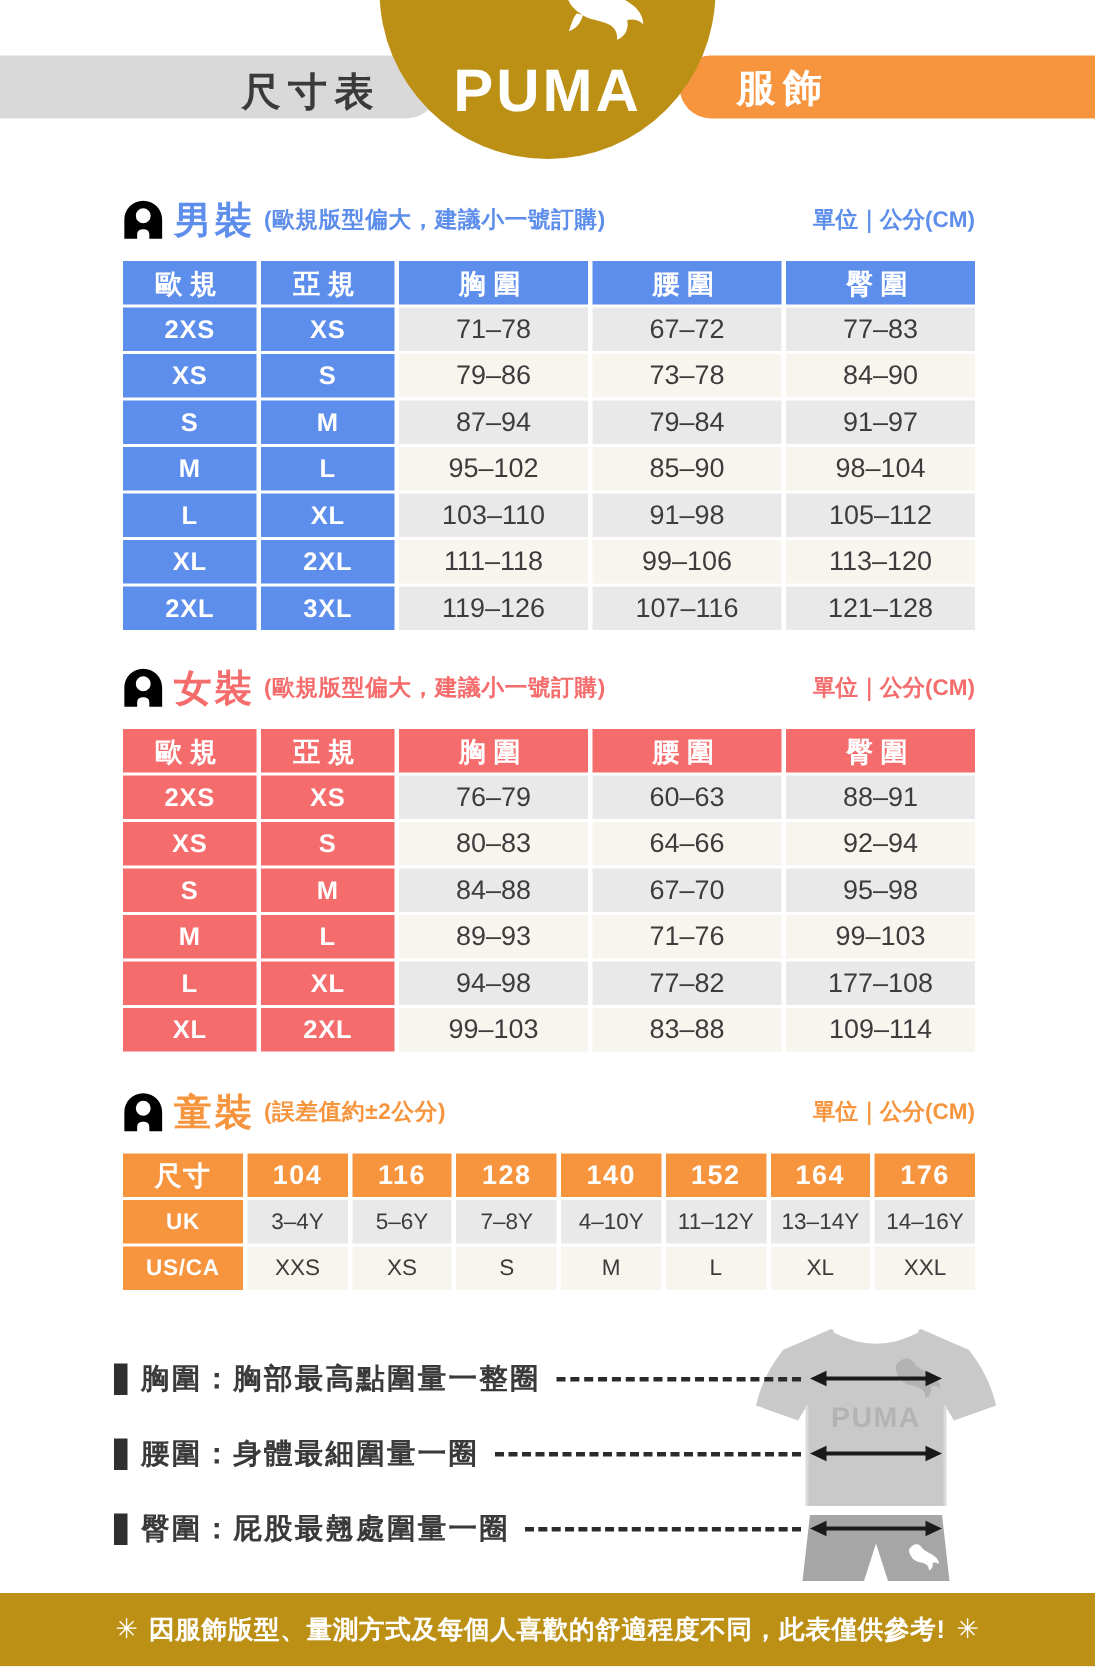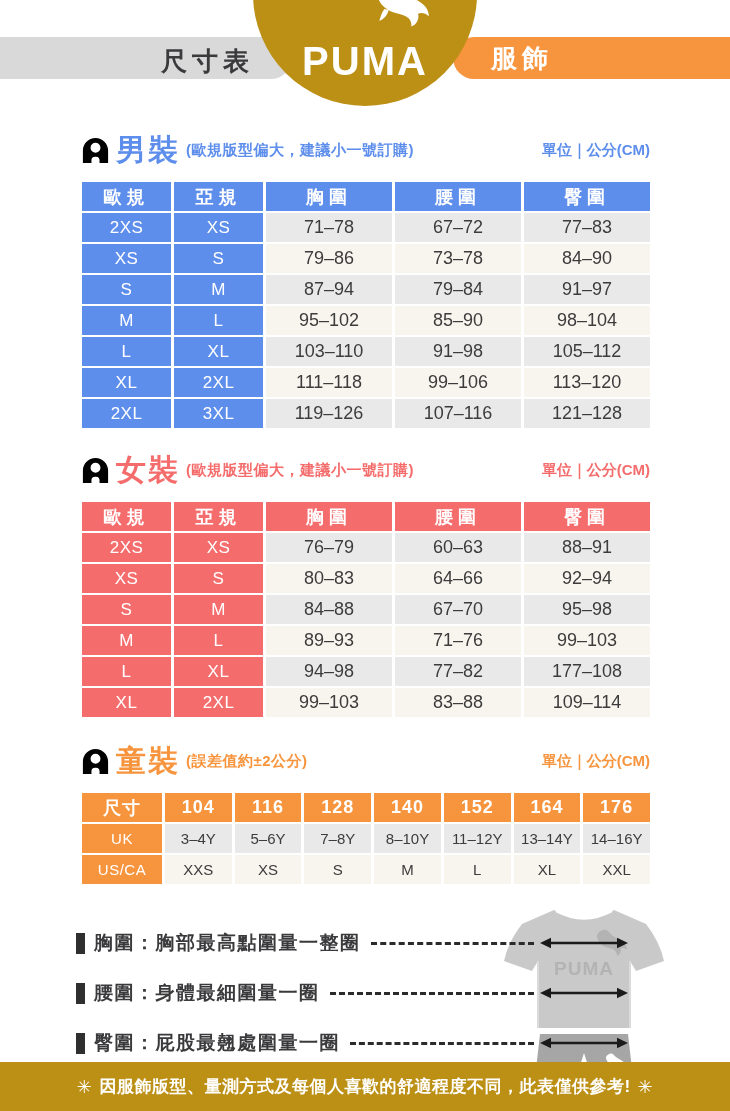--- a/index.html
+++ b/index.html
@@ -22,32 +22,32 @@
   .badge .wordmark { position:absolute; left:0; right:0; bottom:22px; text-align:center;
     color:#fff; font-size:40px; font-weight:800; letter-spacing:2px; }
   .badge .cat { position:absolute; right:44px; bottom:76px; width:62px; height:52px; }
 
   
   .content { padding:0 80px 0 82px; }
   .size-section { margin-top:18px; }
   .section-head { display:flex; align-items:center; margin:0 0 11px 0; }
   .person-icon { width:27px; height:27px; margin-right:7px; flex:none; }
   .person-icon svg { width:100%; height:100%; display:block; }
-  .sec-title { font-size:30px; font-weight:bold; color:var(--accent); letter-spacing:2px; }
+  .sec-title { font-size:25px; font-weight:bold; color:var(--accent); letter-spacing:2px; }
   .sec-sub { font-size:15px; font-weight:bold; color:var(--accent); margin-left:6px; letter-spacing:0.5px; }
   .sec-unit { margin-left:auto; font-size:15px; font-weight:bold; color:var(--accent); }
 
   .size-table { display:grid; gap:2px 3px; background:#fff; }
   .cols5 { grid-template-columns:89px 89px 1fr 1fr 1fr; }
   .cols8 { grid-template-columns:80px repeat(7, 1fr); }
   .cell { height:29px; display:flex; align-items:center; justify-content:center;
     font-size:18px; color:#3C3C3C; white-space:nowrap; }
   .cell.head { background:var(--accent); color:#fff; font-weight:bold; letter-spacing:5px; font-size:18px; }
   .cols8 .cell.head { letter-spacing:1px; }
-  .cell.lab { background:var(--accent); color:#fff; font-weight:normal; letter-spacing:0.5px; font-size:17px;text-align:right; }
+  .cell.lab { background:var(--accent); color:#fff; font-weight:bold; letter-spacing:0.5px; font-size:17px;text-align:right; }
   .cell.base { background:#E9E9E9; }
   .cell.alt { background:#F8F4EE; }
   .cols8 .cell { font-size:15px; }
   .cols8 .cell.head { font-size:18px; }
 
   
   .notes { position:relative; height:184px; margin-top:24px; }
   .note-row { position:absolute; left:-6px; right:116px; height:30px;
     display:flex; align-items:center; z-index:1; }
   .note-row.r0 { top:20px; } .note-row.r1 { top:70px; } .note-row.r2 { top:120px; }
@@ -208,21 +208,21 @@
           <div class="cell head">116</div>
           <div class="cell head">128</div>
           <div class="cell head">140</div>
           <div class="cell head">152</div>
           <div class="cell head">164</div>
           <div class="cell head">176</div>
           <div class="cell lab">UK</div>
           <div class="cell base">3–4Y</div>
           <div class="cell base">5–6Y</div>
           <div class="cell base">7–8Y</div>
-          <div class="cell base">8–10Y</div>
+          <div class="cell base">4–10Y</div>
           <div class="cell base">11–12Y</div>
           <div class="cell base">13–14Y</div>
           <div class="cell base">14–16Y</div>
           <div class="cell lab">US/CA</div>
           <div class="cell alt">XXS</div>
           <div class="cell alt">XS</div>
           <div class="cell alt">S</div>
           <div class="cell alt">M</div>
           <div class="cell alt">L</div>
           <div class="cell alt">XL</div>

